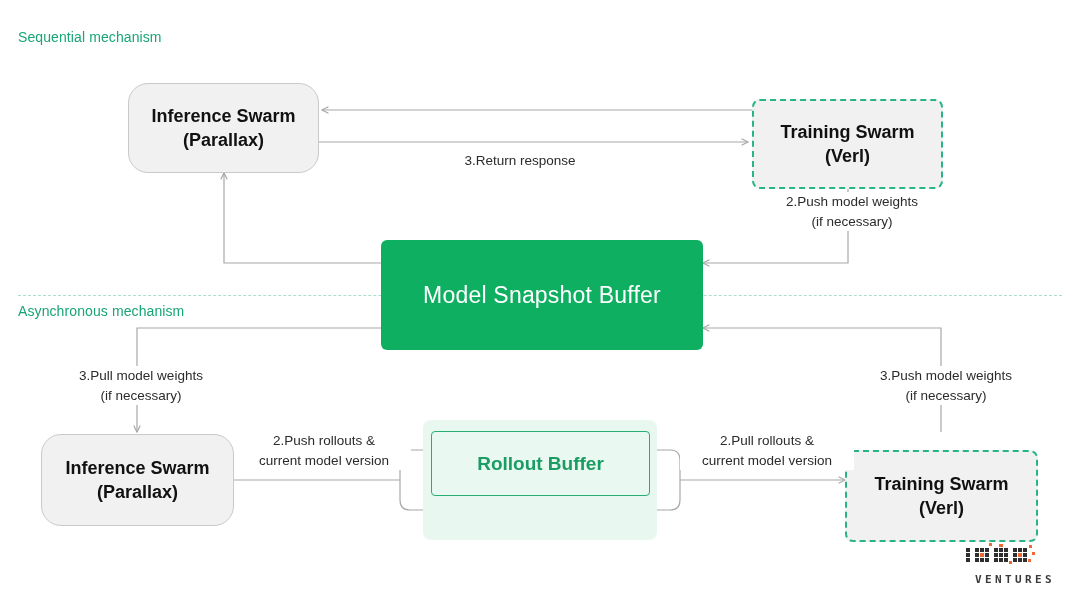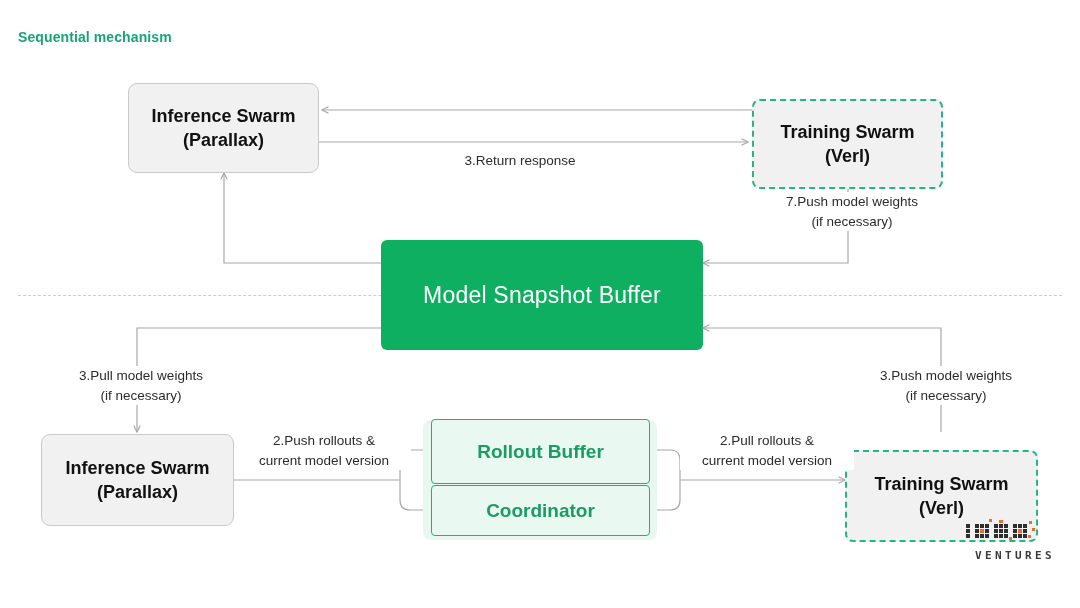--- a/index.html
+++ b/index.html
@@ -22,21 +22,21 @@
     position: absolute;
     left: 0;
     top: 0;
     width: 1080px;
     height: 608px;
     pointer-events: none;
   }
   .section-title {
     position: absolute;
     font-size: 14px;
-    font-weight: bold;
+    font-weight: normal;
     color: #17a673;
     letter-spacing: 0.1px;
     white-space: nowrap;
   }
   .divider {
     position: absolute;
     border-top: 1px dashed #a9ded0;
     height: 0;
   }
   .node {
@@ -44,21 +44,21 @@
     box-sizing: border-box;
     display: flex;
     flex-direction: column;
     align-items: center;
     justify-content: center;
     text-align: center;
   }
   .node-gray {
     background: #f1f1f1;
     border: 1px solid #c9c9c9;
-    border-radius: 9px;
+    border-radius: 20px;
     color: #111111;
     font-weight: bold;
     font-size: 18px;
     line-height: 1.35;
   }
   .node-gray-dashed {
     background: #f1f1f1;
     border: 2px dashed #28b583;
     border-radius: 8px;
     color: #111111;
@@ -154,20 +154,21 @@
       <path d="M 680 460 L 680 500"></path>
       <path d="M 680 480 L 845 480" marker-end="url(#arrowhead)"></path>
 
     </g>
   </svg>
 
   <div class="section-title" style="left:18px; top:29px;">Sequential mechanism</div>
 
   <div class="divider" style="left:18px; top:295px; width:1044px;"></div>
 
+  <div class="section-title" style="left:18px; top:303px;">Asynchronous mechanism</div>
 
   <div class="node node-gray" style="left:128px; top:83px; width:191px; height:90px;">
     <span>Inference Swarm</span>
     <span>(Parallax)</span>
   </div>
 
   <div class="node node-gray-dashed" style="left:752px; top:83px; width:191px; height:90px;">
     <span>Training Swarm</span>
     <span>(Verl)</span>
   </div>
@@ -176,54 +177,51 @@
     <span>Model Snapshot Buffer</span>
   </div>
 
   <div class="node node-gray" style="left:41px; top:434px; width:193px; height:92px;">
     <span>Inference Swarm</span>
     <span>(Parallax)</span>
   </div>
 
   <div class="panel-green" style="left:423px; top:420px; width:234px; height:120px;"></div>
 
-  <div class="node node-lightgreen" style="left:431px; top:419px; width:219px; height:65px;">
+  <div class="node node-lightgreen" style="left:431px; top:431px; width:219px; height:65px;">
     <span>Rollout Buffer</span>
   </div>
 
-  <div class="node node-lightgreen" style="left:431px; top:485px; width:219px; height:51px;">
-    <span>Coordinator</span>
-  </div>
 
   <div class="node node-gray-dashed" style="left:845px; top:434px; width:193px; height:92px;">
     <span>Training Swarm</span>
     <span>(Verl)</span>
   </div>
 
 
   <div class="wire-label" style="left:416px; top:151px; width:200px;">3.Return response</div>
 
 
-  <div class="wire-label" style="left:748px; top:192px; width:200px;">7.Push model weights
+  <div class="wire-label" style="left:748px; top:192px; width:200px;">2.Push model weights
 (if necessary)</div>
 
   <div class="wire-label" style="left:42px; top:366px; width:190px;">3.Pull model weights
 (if necessary)</div>
 
   <div class="wire-label" style="left:848px; top:366px; width:188px;">3.Push model weights
 (if necessary)</div>
 
   <div class="wire-label" style="left:237px; top:431px; width:166px;">2.Push rollouts &amp;
 current model version</div>
 
   <div class="wire-label" style="left:680px; top:431px; width:166px;">2.Pull rollouts &amp;
 current model version</div>
 
 
-  <div class="logo" style="left:963px; top:516px; width:104px;">
+  <div class="logo" style="left:963px; top:540px; width:104px;">
     <div class="logo-mark">
       <svg width="100" height="30" viewBox="0 0 100 30">
         <g fill="#2e2e2e">
 
           <rect x="1" y="8" width="4" height="4"></rect>
           <rect x="1" y="13" width="4" height="4"></rect>
           <rect x="1" y="18" width="4" height="4"></rect>
 
           <rect x="10" y="8" width="4" height="4"></rect>
             <rect x="15" y="8" width="4" height="4"></rect>

